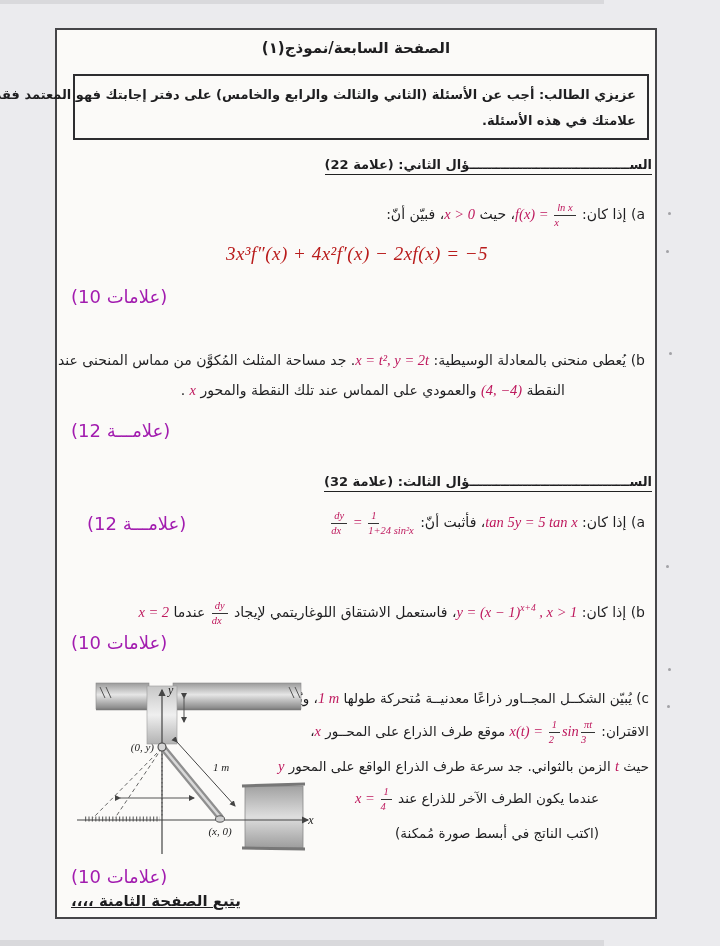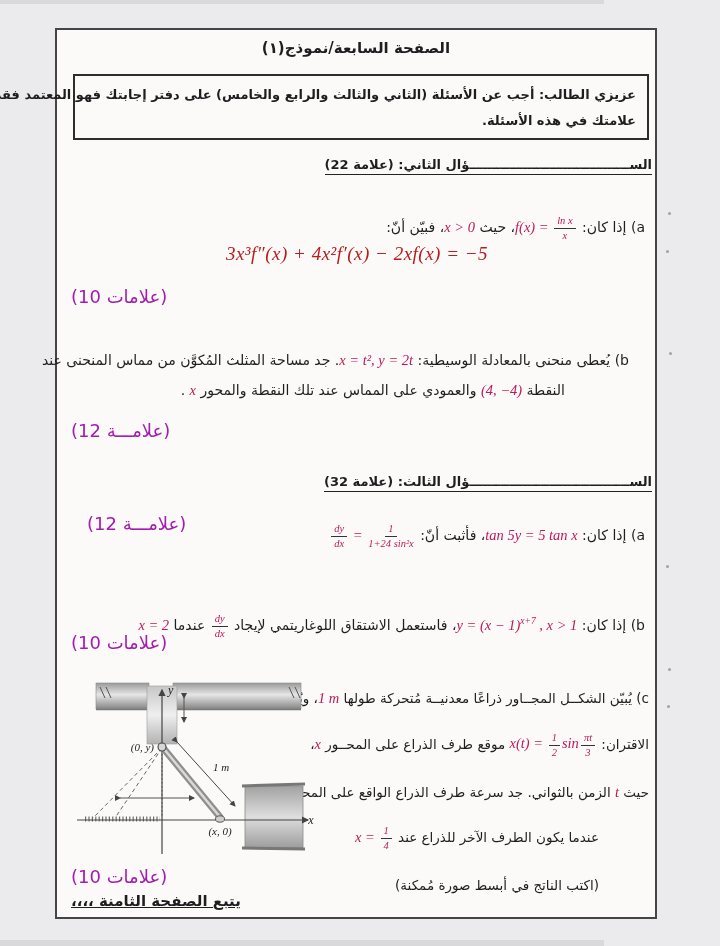--- a/index.html
+++ b/index.html
@@ -12,22 +12,22 @@
   .ar{direction:rtl;color:#1e1e20;}
   .title{top:9px;left:0;width:100%;text-align:center;font-size:15px;font-weight:700;}
   .instr-box{top:44px;left:16px;width:550px;height:50px;border:2px solid #2d2d30;
              padding:6px 11px;font-size:13px;font-weight:700;line-height:26px;text-align:right;}
   .qheader{font-size:13px;font-weight:700;border-bottom:1.6px solid #222;padding-bottom:2px;}
   .line{font-size:14px;text-align:right;}
   .small-line{font-size:13.5px;}
   .marks{font-size:18px;color:#a21caf;direction:ltr;}
   .math{direction:ltr;unicode-bidi:isolate;font-family:"Liberation Serif","DejaVu Serif",serif;
         font-style:italic;font-size:14.5px;color:#be185d;}
-  .frac{display:inline-flex;flex-direction:column;align-items:center;vertical-align:middle;
-        line-height:1.15;font-size:10.5px;margin:17px 2px;}
+  .frac{display:inline-flex;flex-direction:column;align-items:flex-start;vertical-align:middle;
+        line-height:1.15;font-size:10.5px;margin:4px 2px;}
   .frac .top{border-bottom:1px solid #333;padding:0 3px 1px;display:block;}
   .frac .bot{padding-top:1px;display:block;}
   .equation{font-family:"Liberation Serif","DejaVu Serif",serif;font-style:italic;
             font-size:19px;letter-spacing:.5px;color:#b91c1c;text-align:center;direction:ltr;}
   sup{font-size:9.5px;}
   .footer-note{font-size:15px;font-weight:700;text-decoration:underline;}
   .pc-block{display:flex;flex-direction:column;direction:rtl;text-align:right;}
   .pc-line{line-height:32.5px;white-space:nowrap;}
   .indent{margin-right:50px;}
   .speck{position:absolute;width:3px;height:3px;border-radius:50%;background:#8a8a8e;opacity:.75;}
@@ -64,21 +64,21 @@
       <span>a) إذا كان: </span><span class="math" dir="ltr"><span>f(x) =</span> <span class="frac">
             <span class="top">ln x</span>
             <span class="bot">x</span>
           </span></span><span>، حيث </span><span class="math" dir="ltr">x &gt; 0</span><span>، فبيّن أنّ:</span>
     </div>
 
     <div class="abs equation" style="top:213px;left:60px;width:480px;">3x³f″(x) + 4x²f′(x) − 2xf(x) = −5</div>
 
     <div class="abs marks" style="top:256px;left:14px;">(10 علامات)</div>
 
-    <div class="abs ar line" style="top:322px;right:26px;margin-left:8px;">
+    <div class="abs ar line" style="top:322px;right:10px;margin-left:8px;">
       <span>b) يُعطى منحنى بالمعادلة الوسيطية: </span><span class="math" dir="ltr">x = t², y = 2t</span><span>. جد مساحة المثلث المُكوَّن من مماس المنحنى عند</span>
     </div>
     <div class="abs ar line" style="top:352px;right:90px;">
       <span>النقطة </span><span class="math" dir="ltr">(4, −4)</span><span> والعمودي على المماس عند تلك النقطة والمحور </span><span class="math" dir="ltr">x</span><span> .</span>
     </div>
     <div class="abs marks" style="top:390px;left:14px;">(12 علامـــة)</div>
 
     <div class="abs ar qheader" style="top:436px;right:3px;margin-top:8px;">
       <span>الســــــــــــــــــــــــــــــــــــؤال الثالث: </span><span dir="ltr">(32 علامة)</span>
     </div>
@@ -88,21 +88,21 @@
             <span class="top">dy</span>
             <span class="bot">dx</span>
           </span> <span>=</span> <span class="frac">
             <span class="top">1</span>
             <span class="bot">1+24 sin²x</span>
           </span></span>
     </div>
     <div class="abs marks" style="top:483px;left:30px;">(12 علامـــة)</div>
 
     <div class="abs ar line" style="top:566px;right:10px;">
-      <span>b) إذا كان:  </span><span class="math" dir="ltr"><span>y = (x − 1)</span><sup>x+7</sup><span> , x &gt; 1</span></span><span>، فاستعمل الاشتقاق اللوغاريتمي لإيجاد </span><span class="math" dir="ltr"><span class="frac">
+      <span>b) إذا كان:  </span><span class="math" dir="ltr"><span>y = (x − 1)</span><sup>x+4</sup><span> , x &gt; 1</span></span><span>، فاستعمل الاشتقاق اللوغاريتمي لإيجاد </span><span class="math" dir="ltr"><span class="frac">
             <span class="top">dy</span>
             <span class="bot">dx</span>
           </span></span><span> عندما </span><span class="math" dir="ltr">x = 2</span>
     </div>
     <div class="abs marks" style="top:602px;left:14px;">(10 علامات)</div>
 
     <div class="abs pc-block small-line ar" style="top:652px;right:6px;width:362px;">
       <div class="pc-line">
         <span>c) يُبيّن الشكــل المجــاور ذراعًا معدنيــة مُتحركة طولها </span><span class="math" dir="ltr">1 m</span><span>، ويُمثّــل</span>
       </div>

